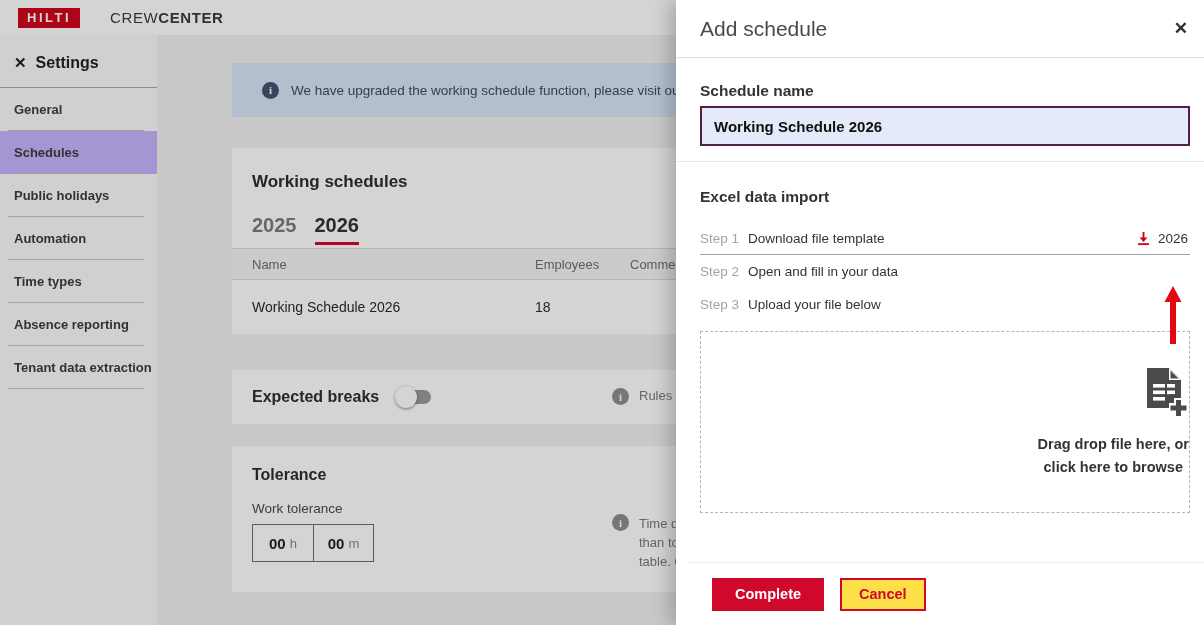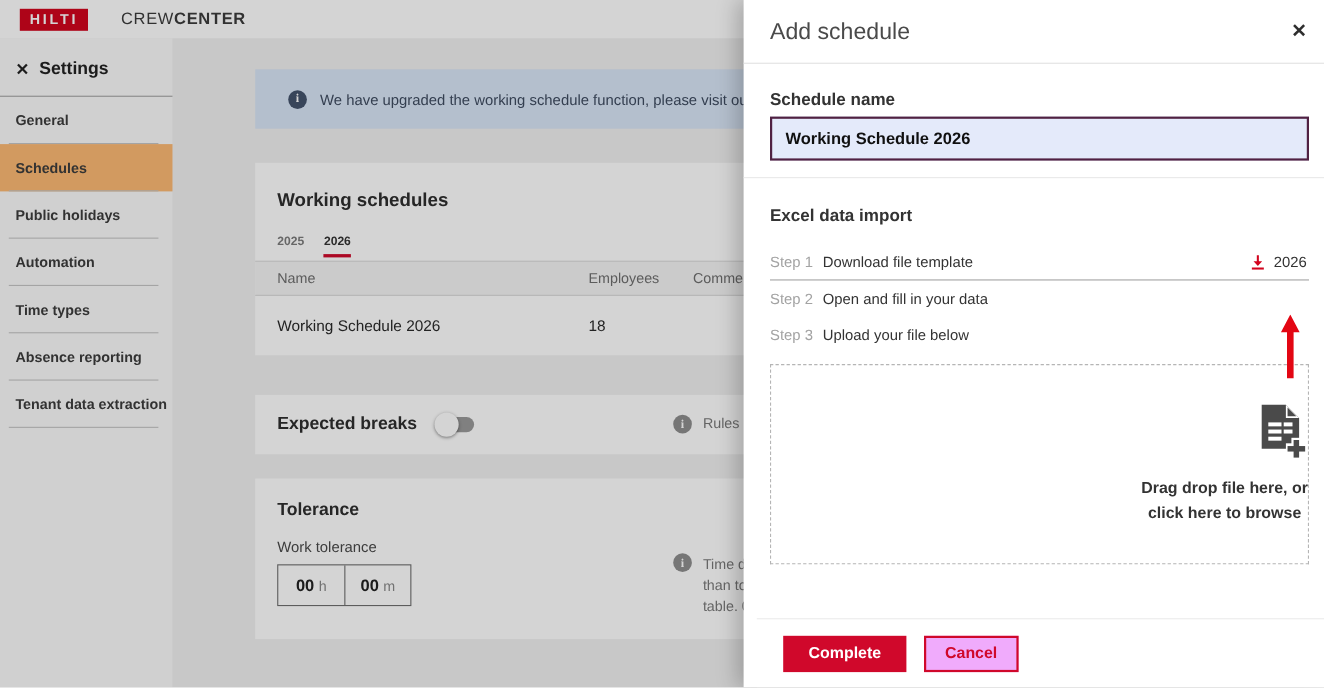--- a/index.html
+++ b/index.html
@@ -13,36 +13,36 @@
   .appname { margin-left:30px; font-size:15px; color:#3c3c3c; letter-spacing:0.6px; }
   .appname .bold { font-weight:bold; }
 
   
   .sidebar { position:absolute; left:0; top:35px; width:157px; bottom:0; background:#fafafa; z-index:1; }
   .settings-header { display:flex; align-items:center; gap:9px; padding:19px 0 15px 14px; font-size:16px; font-weight:bold; color:#222; }
   .settings-header .x { font-size:15px; }
   .settings-divider { border-bottom:1px solid #a6a6a6; }
   .side-item { height:43px; display:flex; align-items:center; padding-left:14px; font-size:13px; font-weight:bold; color:#3d3d3d; position:relative; cursor:pointer;text-align:center; }
   .side-item::after { content:""; position:absolute; left:8px; right:13px; bottom:0; border-bottom:1px solid #c6c6c6; }
-  .side-item.active { background:#fdba74; }
+  .side-item.active { background:#c4b5fd; }
 
   
   .content { position:absolute; left:157px; top:35px; right:0; bottom:0; background:#f1f1f1; z-index:1; }
   .content-inner { padding:28px 0 0 75px; }
 
   .banner { width:880px; height:54px; background:#d9e6f7; display:flex; align-items:center; padding:0 20px 0 30px; color:#3f4c61; font-size:13.5px; white-space:nowrap; }
   .info-dot { flex:0 0 auto; width:17px; height:17px; border-radius:50%; color:#fff; font-weight:bold; font-size:11px; display:flex; align-items:center; justify-content:center; font-family:"Liberation Serif", serif; }
   .banner .info-dot { background:#44536d; margin-right:12px; }
   .banner-link { font-weight:bold; text-decoration:underline; margin-left:4px; color:#3f4c61; }
 
   .card { background:#fff; width:880px; }
   .card1 { margin-top:31px; padding-bottom:0; }
   .card-title-lg { font-size:17px; font-weight:bold; color:#2e2e2e; padding:24px 20px 0; }
   .tabs { display:flex; gap:18px; padding:22px 20px 0; }
-  .tab { font-size:11px; font-weight:bold; color:#7c7c7c; padding-bottom:5px; border-bottom:3px solid transparent; cursor:pointer; }
+  .tab { font-size:20px; font-weight:bold; color:#7c7c7c; padding-bottom:5px; border-bottom:3px solid transparent; cursor:pointer; }
   .tab.active { color:#333; border-bottom-color:#cf0a2c; }
   .thead { margin-top:3px; background:#f4f4f4; border-top:1px solid #dcdcdc; border-bottom:1px solid #dcdcdc; height:32px; position:relative; color:#6f6f6f; font-size:13px; }
   .thead span, .trow span { position:absolute; top:50%; transform:translateY(-50%); }
   .col-name { left:20px; } .col-emp { left:303px; } .col-com { left:398px; }
   .trow { height:54px; position:relative; font-size:14px; color:#2b2b2b; cursor:pointer; }
 
   .card2 { margin-top:36px; height:54px; display:flex; align-items:center; position:relative; padding:0 20px; }
   .card-title-md { font-size:16px; font-weight:bold; color:#2e2e2e; }
   .toggle { width:34px; height:14px; background:#9a9a9a; border-radius:7px; position:relative; margin-left:18px; cursor:pointer; }
   .toggle .knob { position:absolute; left:-2px; top:-4px; width:22px; height:22px; border-radius:50%; background:#fff; box-shadow:0 1px 3px rgba(0,0,0,0.45); }
@@ -81,21 +81,21 @@
   .step-label { color:#a3a3a3; width:48px; flex:0 0 auto; }
   .step-text { color:#333; }
   .dl-group { position:absolute; right:2px; top:0; height:100%; display:flex; align-items:center; gap:7px; cursor:pointer; }
   .dl-year { font-size:13.5px; color:#333; }
   .red-arrow { position:absolute; right:22px; top:228px; width:18px; height:58px; z-index:3; }
   .dropzone { margin-top:10px; height:182px; border:1px dashed #b5b5b5; display:flex; flex-direction:column; align-items:flex-end; justify-content:center; text-align:center; cursor:pointer; }
   .dz-text { margin-top:15px; font-size:14.5px; font-weight:bold; color:#333; line-height:1.55; }
   .panel-footer { position:absolute; left:12px; right:0; bottom:0; height:63px; border-top:1px solid #ececec; display:flex; align-items:center; padding-left:24px; gap:16px; background:#fff; }
   .btn { height:33px; font-family:"Liberation Sans", sans-serif; font-weight:bold; font-size:14.5px; cursor:pointer; }
   .btn-complete { background:#d0082b; color:#fff; border:none; padding:0 23px; }
-  .btn-cancel { background:#f0abfc; color:#d0082b; border:2px solid #d0082b; padding:0 17px; }
+  .btn-cancel { background:#fde047; color:#d0082b; border:2px solid #d0082b; padding:0 17px; }
 </style>
 </head>
 <body>
 
 <div class="app">
 
   <div class="topbar">
     <div class="logo">HILTI</div>
     <div class="appname"><span>CREW</span><span class="bold">CENTER</span></div>
   </div>

